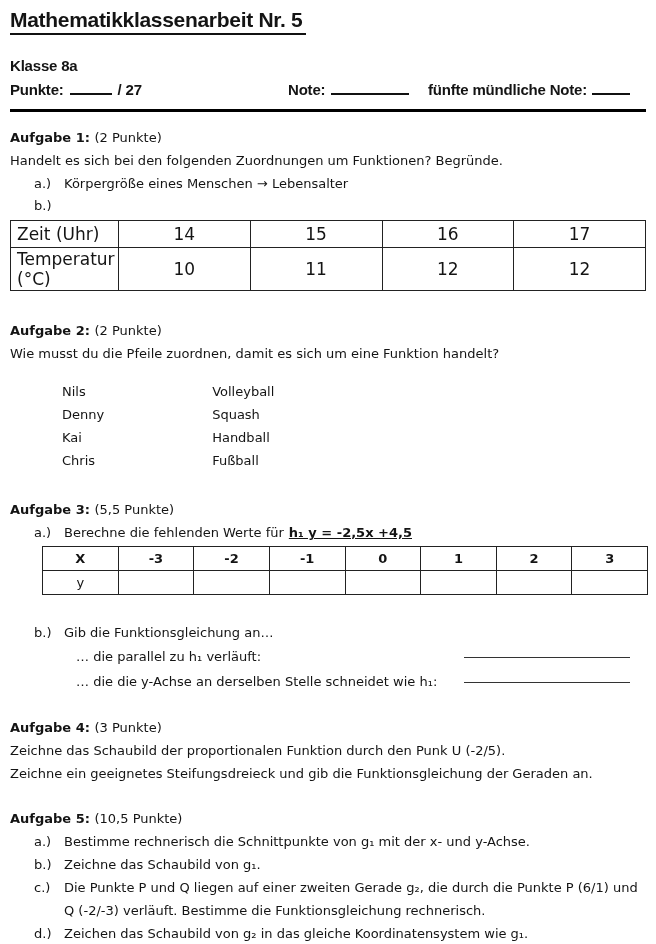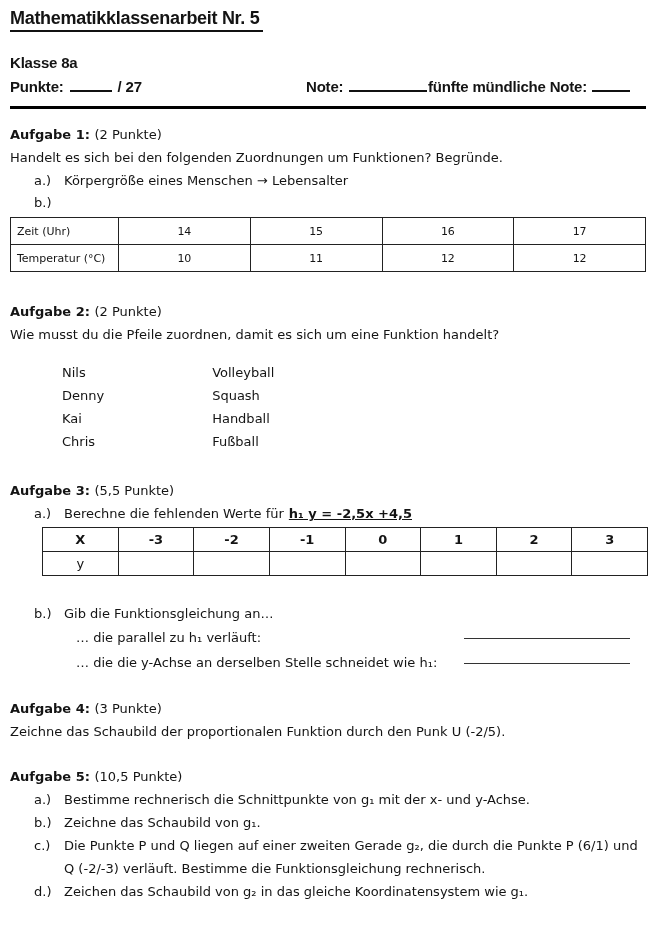--- a/index.html
+++ b/index.html
@@ -9,47 +9,47 @@
     font-family:"DejaVu Sans", sans-serif;
     font-size:13px;
   }
   .page { padding:6px 10px 0 10px; box-sizing:border-box; position:relative; }
 
   
   .title-wrap { margin-top:2px; }
   .title {
     display:inline-block;
     font-family:"Liberation Sans", sans-serif;
-    font-weight:bold; font-size:18px; letter-spacing:-0.3px;
+    font-weight:bold; font-size:21px; letter-spacing:-0.3px;
     border-bottom:2.5px solid #111; padding-bottom:1px; padding-right:4px;
   }
   .hdr { margin-top:22px; font-family:"Liberation Sans", sans-serif; font-weight:bold; font-size:15px; letter-spacing:-0.2px; }
   .hdr-row1 { display:flex; justify-content:space-between; align-items:baseline; height:22px; }
   .hdr-row2 { position:relative; height:22px; margin-top:1px; }
-  .g-note { position:absolute; left:296px; top:0; }
+  .g-note { position:absolute; left:278px; top:0; }
   .g-muendl { position:absolute; right:16px; top:0; }
   .blank { display:inline-block; border-bottom:2px solid #111; height:13px; vertical-align:baseline; }
   .blank-name { width:258px; margin-left:6px; }
   .blank-punkte { width:42px; margin:0 6px 0 6px; }
   .blank-note { width:78px; margin-left:6px; }
   .blank-muendl { width:38px; margin-left:5px; }
   .rule { border:none; border-top:3px solid #000; margin:7px 0 0 0; }
 
   
   .task { margin-top:0; }
   .h-line { font-weight:bold; margin-top:12px; line-height:23px; }
   .h-line .pts { font-weight:normal; }
   .t-line { line-height:23px; }
   .item { display:grid; grid-template-columns:30px 1fr; margin-left:24px; line-height:23px; }
   .item .lbl { }
 
   
   table { border-collapse:collapse; }
   .t1 { width:636px; margin-top:4px; }
-  .t1 td { border:1.5px solid #222; height:24px; text-align:center; font-size:11px; }
+  .t1 td { border:1.5px solid #222; height:24px; text-align:center; font-size:17px; }
   .t1 td.lab { width:100px; text-align:left; padding-left:6px; }
 
   
   .pairs { margin:15px 0 0 52px; }
   .pair-row { line-height:23px; }
   .pname { display:inline-block; width:146px; }
 
   
   .t3 { width:606px; margin:2px 0 0 32px; }
   .t3 td { border:1.5px solid #222; height:21px; text-align:center; font-size:13px; width:12.5%; }
@@ -210,20 +210,21 @@
       <span class="blank blank-answer"></span>
     </div>
   </section>
 
   <section class="task mt22">
     <div class="h-line">
       <span>Aufgabe 4:</span>
       <span class="pts">(3 Punkte)</span>
     </div>
     <div class="t-line">Zeichne das Schaubild der proportionalen Funktion durch den Punk U (-2/5).</div>
+    <div class="t-line">Zeichne ein geeignetes Steifungsdreieck und gib die Funktionsgleichung der Geraden an.</div>
   </section>
 
   <section class="task mt22">
     <div class="h-line">
       <span>Aufgabe 5:</span>
       <span class="pts">(10,5 Punkte)</span>
     </div>
     <div class="item">
       <span class="lbl">a.)</span>
       <span>Bestimme rechnerisch die Schnittpunkte von g₁ mit der x- und y-Achse.</span>

